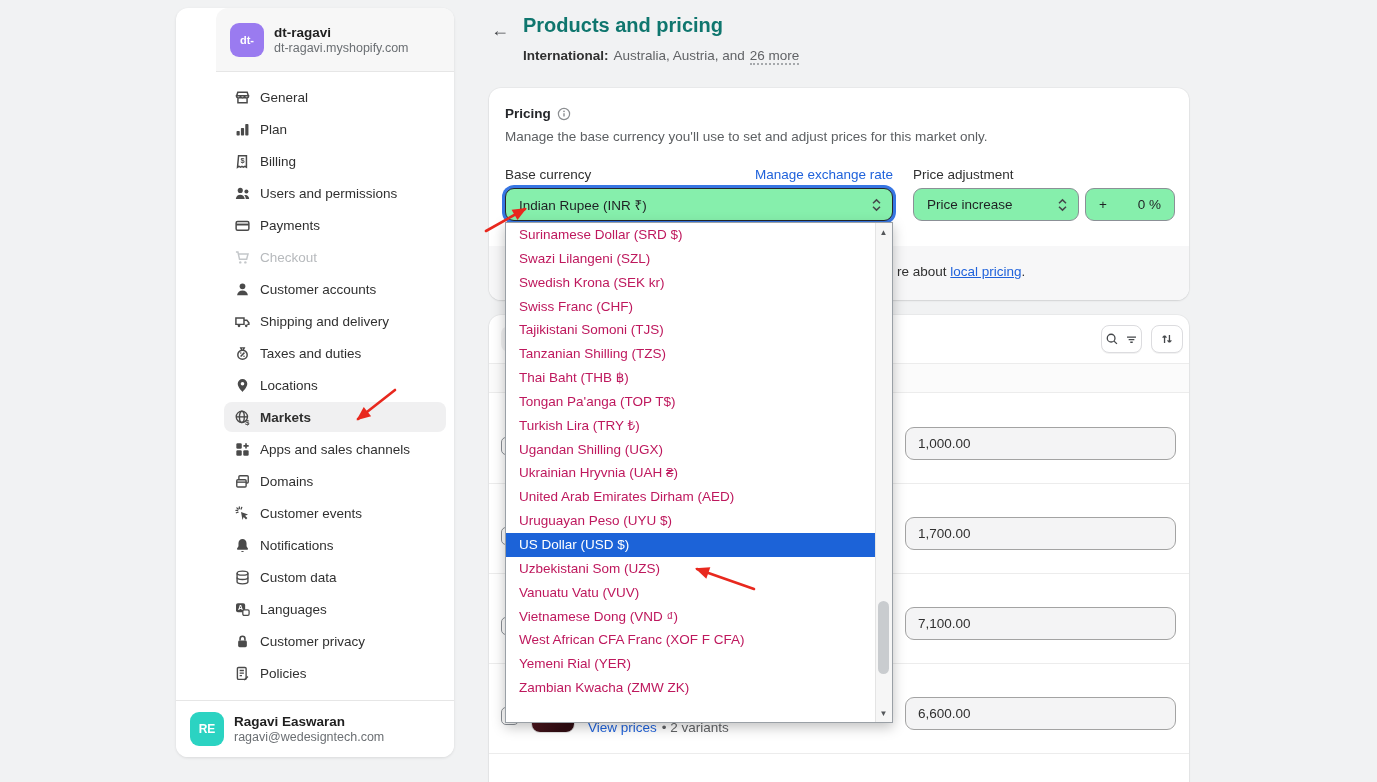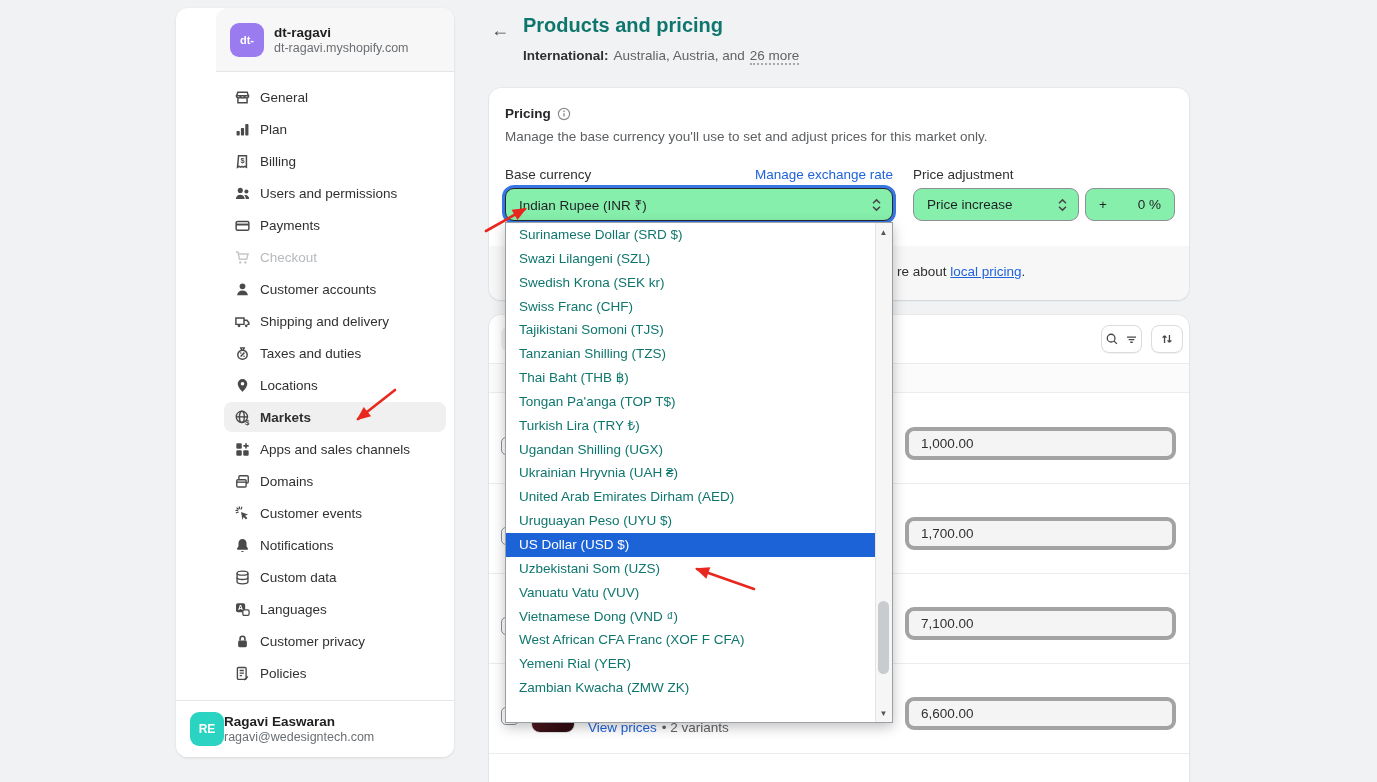--- a/index.html
+++ b/index.html
@@ -19,21 +19,21 @@
   .store-domain{font-size:12.5px;color:#6b6f73;margin-top:1px;}
   .nav{padding:10px 8px 0;}
   .nav-item{display:flex;align-items:center;gap:9px;height:30px;margin-bottom:2px;padding:0 10px;
             border-radius:8px;font-size:13.5px;color:#303030;cursor:pointer;}
   .nav-ic{width:17px;height:17px;color:#4a4a4a;display:flex;flex:0 0 17px;}
   .nav-ic svg{width:17px;height:17px;}
   .nav-item.selected{background:#f0f0f1;font-weight:600;}
   .nav-item.disabled{color:#b7babd;}
   .nav-item.disabled .nav-ic{color:#c4c7ca;}
   .user-foot{position:absolute;left:0;right:0;bottom:0;border-top:1px solid #e6e6e6;background:#fff;
-             display:flex;align-items:center;padding:11px 14px;border-radius:0 0 12px 12px;cursor:pointer;}
+             display:flex;align-items:center;gap:10px;padding:11px 14px;border-radius:0 0 12px 12px;cursor:pointer;}
   .user-avatar{width:34px;height:34px;border-radius:9px;background:#2bd3c2;color:#fff;font-weight:700;
                font-size:12px;display:flex;align-items:center;justify-content:center;flex:0 0 34px;}
   .user-name{font-size:13.5px;font-weight:700;color:#1f1f1f;}
   .user-email{font-size:12.5px;color:#6b6f73;margin-top:1px;}
 
   
   .back-btn{left:487px;top:17px;width:26px;height:26px;font-size:18px;color:#44474a;
             display:flex;align-items:center;justify-content:center;cursor:pointer;border-radius:6px;}
   .page-title{left:523px;top:14px;font-size:20px;font-weight:700;color:#0f766e;}
   .page-sub{left:523px;top:48px;font-size:13.5px;color:#616366;display:flex;gap:5px;align-items:baseline;}
@@ -68,33 +68,33 @@
   .tc-btn{position:absolute;top:10px;height:28px;background:#fff;border:1px solid #dcdcdf;border-radius:8px;
           display:flex;align-items:center;justify-content:center;gap:6px;cursor:pointer;
           box-shadow:0 1px 0 rgba(0,0,0,.05);box-sizing:border-box;color:#44474a;}
   .btn-search{left:612px;width:41px;}
   .btn-sort{left:662px;width:32px;}
   .t-head{position:absolute;left:0;top:48px;width:700px;height:30px;background:#fbfbfb;
           border-top:1px solid #ececec;border-bottom:1px solid #ececec;box-sizing:border-box;}
   .t-head-label{position:absolute;left:374px;top:8px;font-size:12.5px;color:#5d6063;}
   .rline{position:absolute;left:0;width:700px;border-bottom:1px solid #ececec;}
   .price-input{position:absolute;left:416px;width:271px;height:33px;background:#f4f4f5;
-               border:4px solid #a3a3a3;border-radius:9px;font-size:13.5px;color:#303030;
+               border:1px solid #a3a3a3;border-radius:9px;font-size:13.5px;color:#303030;
                display:flex;align-items:center;padding-left:12px;box-sizing:border-box;}
   .row-check{position:absolute;left:12px;width:18px;height:18px;background:#fff;border:1.7px solid #8b9096;
              border-radius:5px;box-sizing:border-box;cursor:pointer;}
   .thumb{position:absolute;left:42px;top:374px;width:44px;height:44px;border:1px solid #e0e0e0;border-radius:9px;
          background:linear-gradient(150deg,#70222c 15%,#310d13 85%);box-sizing:border-box;}
   .view-line{position:absolute;left:99px;top:405px;font-size:13.5px;color:#616366;display:flex;gap:5px;white-space:nowrap;}
 
   
   .dropdown{position:absolute;left:505px;top:222px;width:388px;height:501px;background:#fff;
             border:1px solid #9aa0a6;box-shadow:0 4px 12px rgba(0,0,0,.25);z-index:30;box-sizing:border-box;}
   .dd-list{position:absolute;left:0;top:0;right:16px;bottom:0;overflow:hidden;}
-  .dd-opt{height:23.85px;line-height:23.85px;padding-left:13px;font-size:13.5px;color:#0f766e;
+  .dd-opt{height:23.85px;line-height:23.85px;padding-left:13px;font-size:13.5px;color:#be185d;
           white-space:nowrap;cursor:pointer;}
   .dd-opt.selected{background:#1c63d8;color:#fff;}
   .dd-scroll{position:absolute;top:0;right:0;bottom:0;width:16px;background:#f6f6f6;border-left:1px solid #e4e4e4;}
   .dd-arrow{position:absolute;left:0;width:15px;height:14px;color:#54575a;font-size:8px;
             display:flex;align-items:center;justify-content:center;cursor:pointer;}
   .dd-arrow.up{top:2px;}
   .dd-arrow.down{bottom:2px;}
   .dd-thumb{position:absolute;left:2px;top:378px;width:11px;height:73px;background:#c9cccf;border-radius:6px;cursor:grab;}
 
   .arrows{position:absolute;left:0;top:0;z-index:40;pointer-events:none;}

